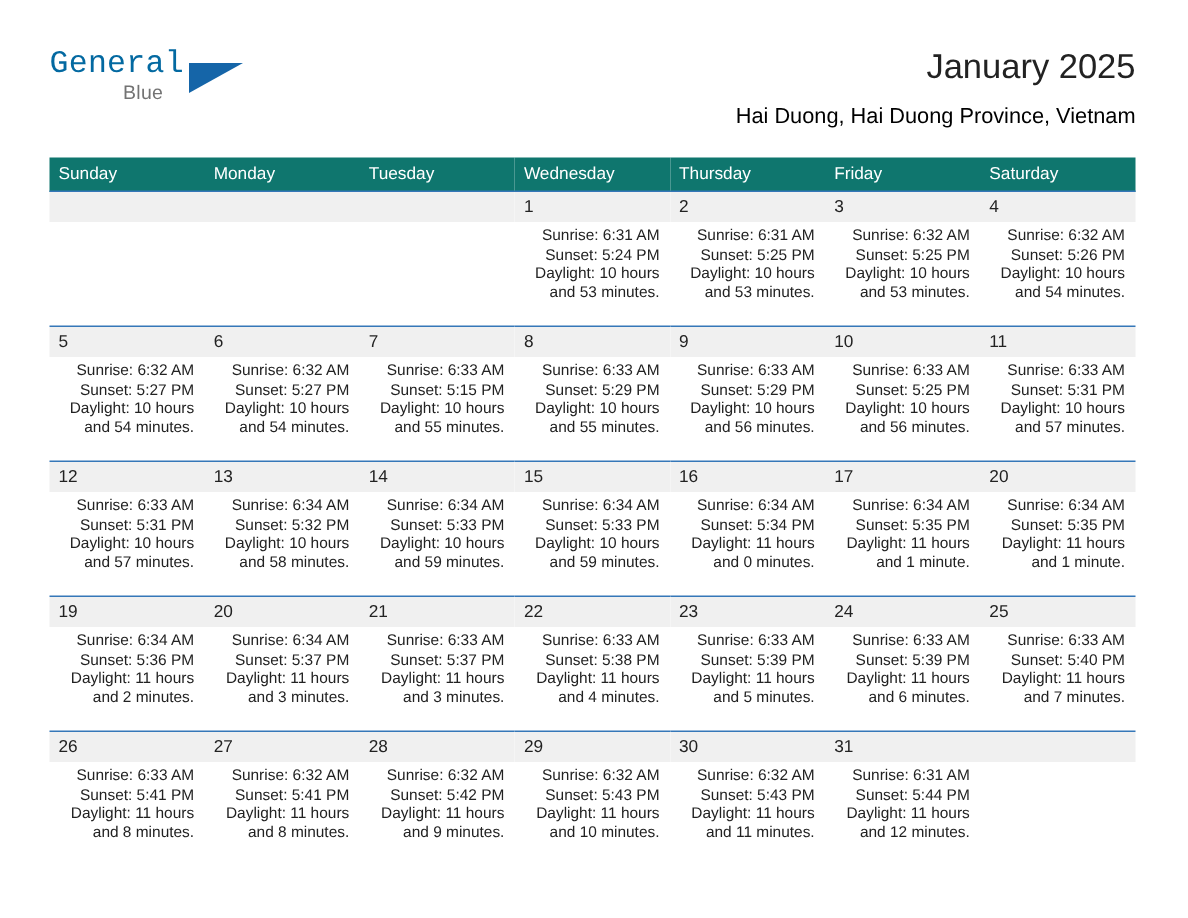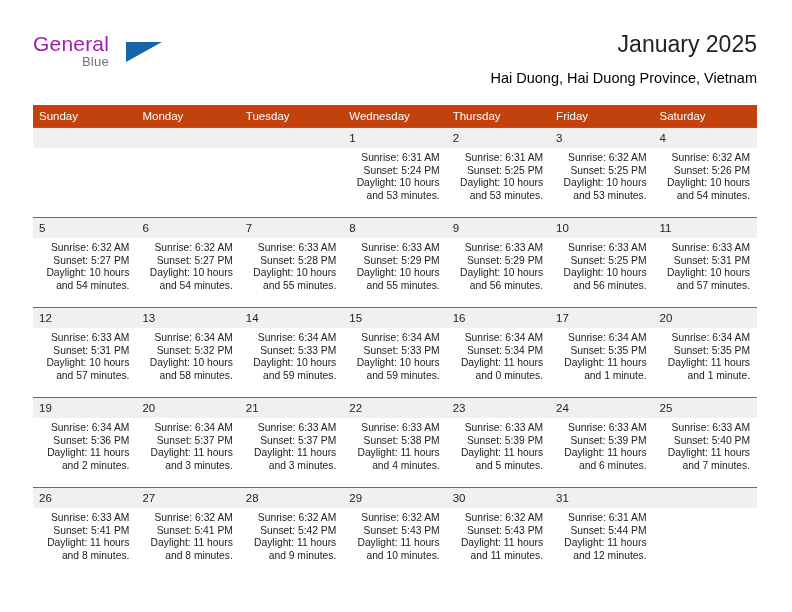--- a/index.html
+++ b/index.html
@@ -35,22 +35,22 @@
     top: 4px;
     width: 210px;
     height: 60px;
   }
   .brand-general {
     position: absolute;
     left: 0;
     top: 0;
     font-size: 21px;
     letter-spacing: 0.2px;
-    color: #a21caf;
-    font-family: Liberation Sans, sans-serif;
+    color: #0369a1;
+    font-family: Liberation Mono, monospace;
   }
   .brand-blue {
     position: absolute;
     left: 49px;
     top: 22px;
     font-size: 13px;
     letter-spacing: 0.2px;
     color: #737373;
     font-family: "Liberation Sans", sans-serif;
   }
@@ -86,21 +86,21 @@
   
   .calendar {
     position: absolute;
     left: 33px;
     top: 105px;
     width: 724px;
     border-collapse: collapse;
     table-layout: fixed;
   }
   .calendar th {
-    background: #c2410c;
+    background: #0f766e;
     color: #ffffff;
     font-size: 11.5px;
     font-weight: normal;
     text-align: left;
     padding: 5px 0 5px 6px;
     height: 11px;
     border: none;
   }
   .calendar td {
     vertical-align: top;
@@ -245,21 +245,21 @@
             <div>Sunrise: 6:32 AM</div>
             <div>Sunset: 5:27 PM</div>
             <div>Daylight: 10 hours</div>
             <div>and 54 minutes.</div>
           </div>
         </td>
         <td>
           <div class="daynum">7</div>
           <div class="cellbody">
             <div>Sunrise: 6:33 AM</div>
-            <div>Sunset: 5:28 PM</div>
+            <div>Sunset: 5:15 PM</div>
             <div>Daylight: 10 hours</div>
             <div>and 55 minutes.</div>
           </div>
         </td>
         <td>
           <div class="daynum">8</div>
           <div class="cellbody">
             <div>Sunrise: 6:33 AM</div>
             <div>Sunset: 5:29 PM</div>
             <div>Daylight: 10 hours</div>

